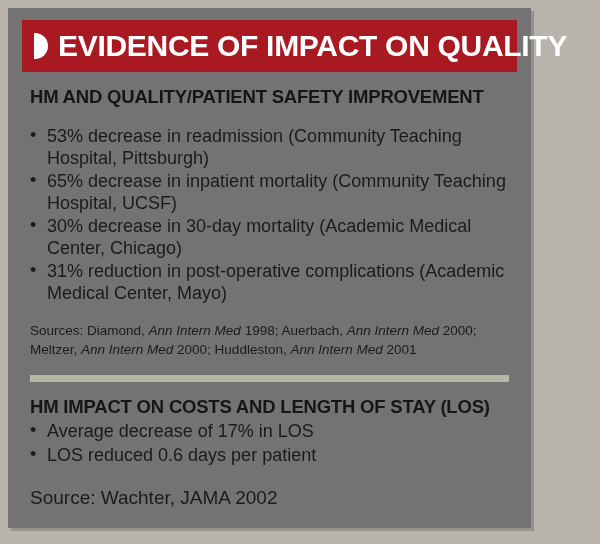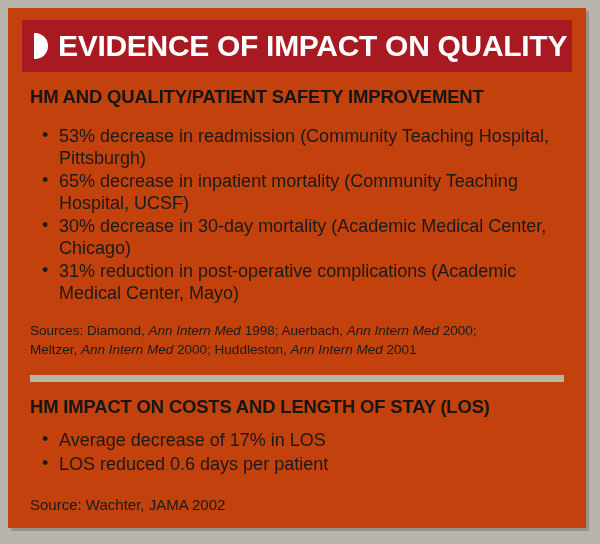--- a/index.html
+++ b/index.html
@@ -10,23 +10,23 @@
     width: 600px;
     height: 544px;
     background: #b8b3ab;
     font-family: "Liberation Sans", sans-serif;
     overflow: hidden;
   }
   .slide {
     position: absolute;
     left: 8px;
     top: 8px;
-    width: 578px;
+    width: 523px;
     height: 520px;
-    background: #c2410c;
+    background: #737373;
     box-shadow: 3px 3px 0 rgba(0,0,0,0.18);
     box-sizing: border-box;
   }
   .title-bar {
     position: relative;
     margin: 12px 14px 0 14px;
     height: 52px;
     background: #a81921;
     display: flex;
     align-items: center;
@@ -56,21 +56,21 @@
   .section-heading {
     font-size: 18.5px;
     font-weight: bold;
     color: #161616;
     letter-spacing: -0.2px;
     margin-bottom: 18px;
     white-space: nowrap;
   }
   ul.bullets {
     list-style: none;
-    margin: 12px;
+    margin: 0;
     padding: 0;
   }
   ul.bullets li {
     font-size: 18px;
     color: #1b1b1b;
     line-height: 1.22;
     margin-bottom: 1px;
     padding-left: 17px;
     position: relative;
   }
@@ -97,21 +97,21 @@
     background: #b5b9a4;
   }
   .section2 .section-heading {
     margin-bottom: 3px;
   }
   .section2 ul.bullets li {
     margin-bottom: 2px;
   }
   .source-single {
     margin-top: 20px;
-    font-size: 15px;
+    font-size: 19px;
     color: #1b1b1b;
   }
 </style>
 </head>
 <body>
 
 <div class="slide">
 
   <div class="title-bar">
     <div class="title-marker"></div>

